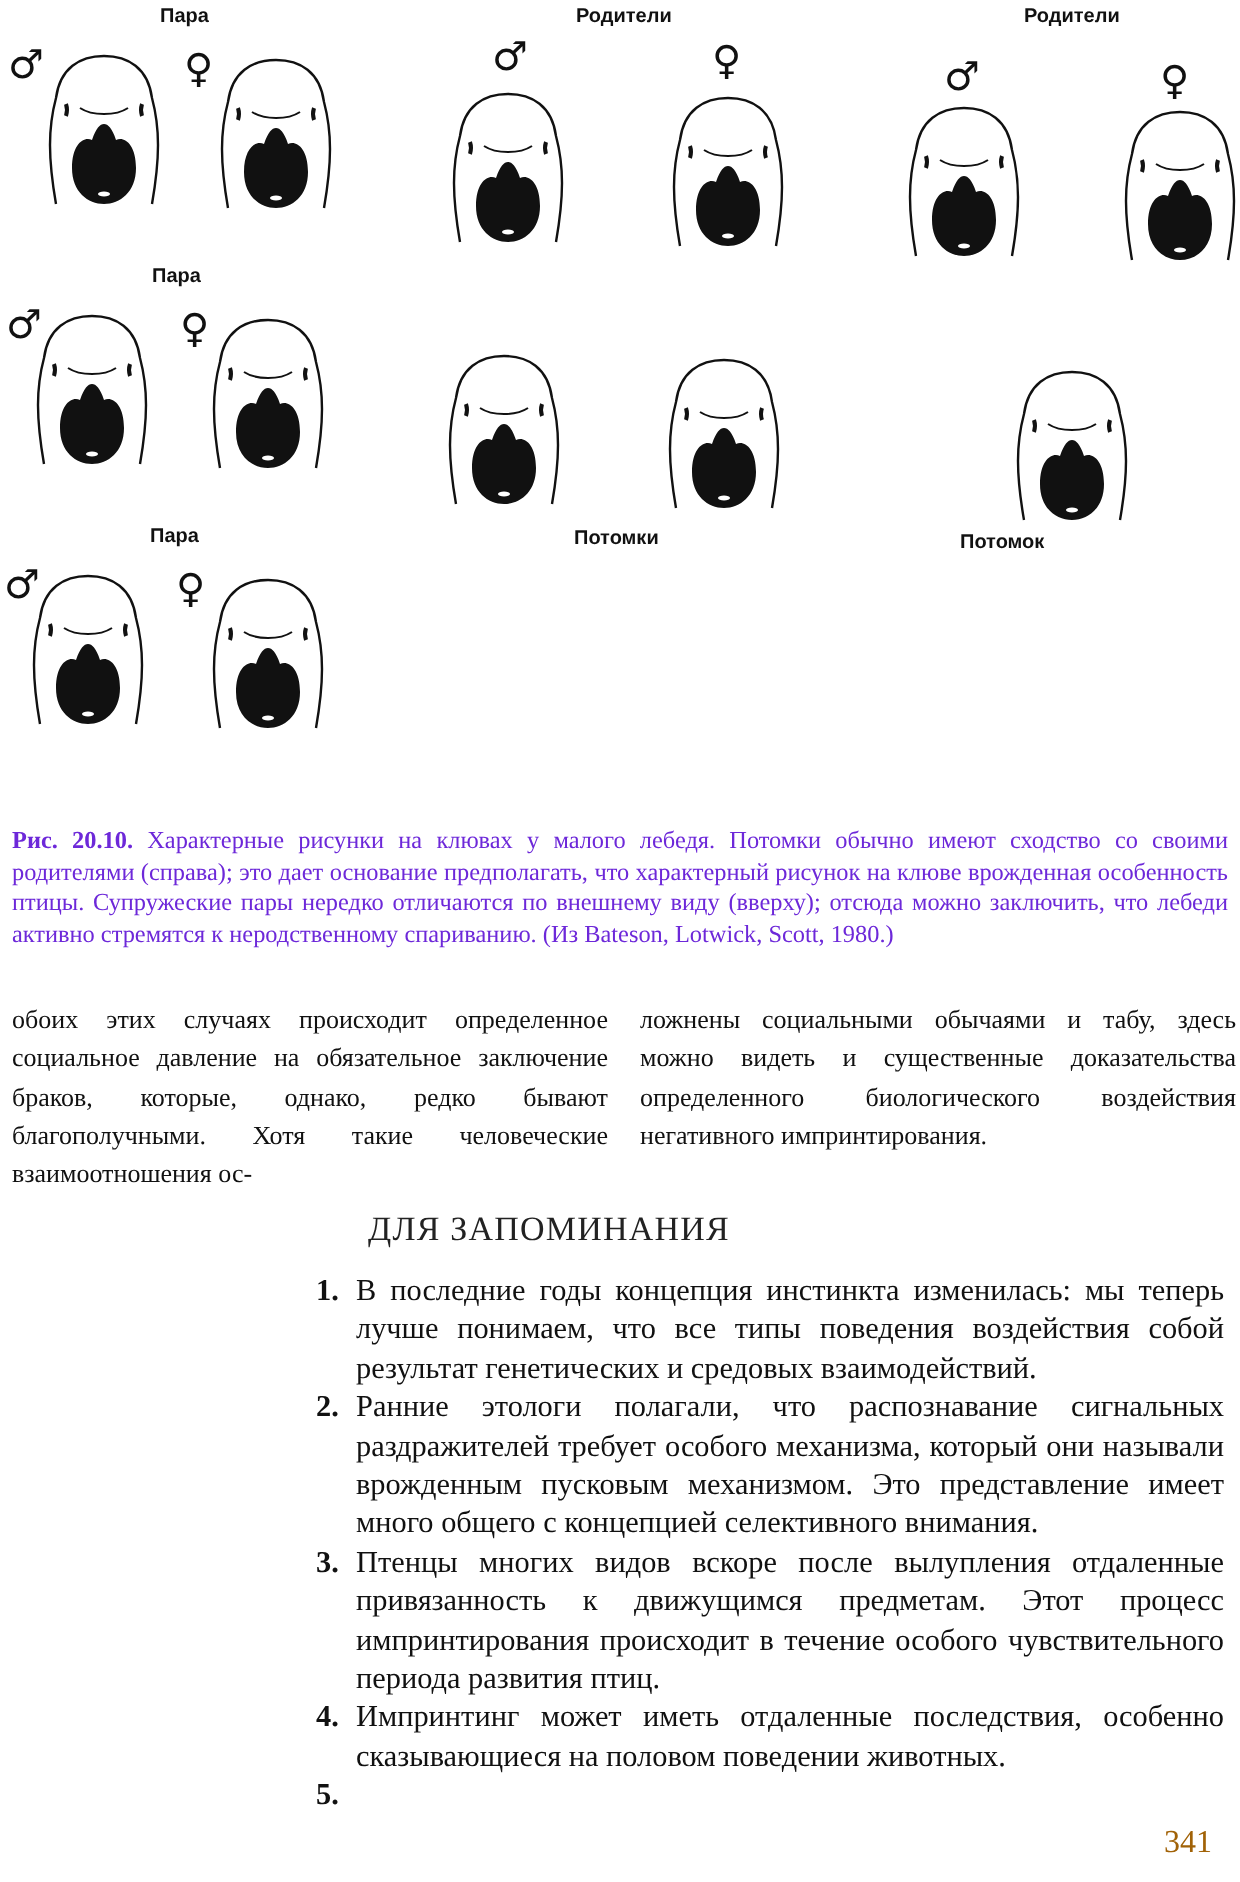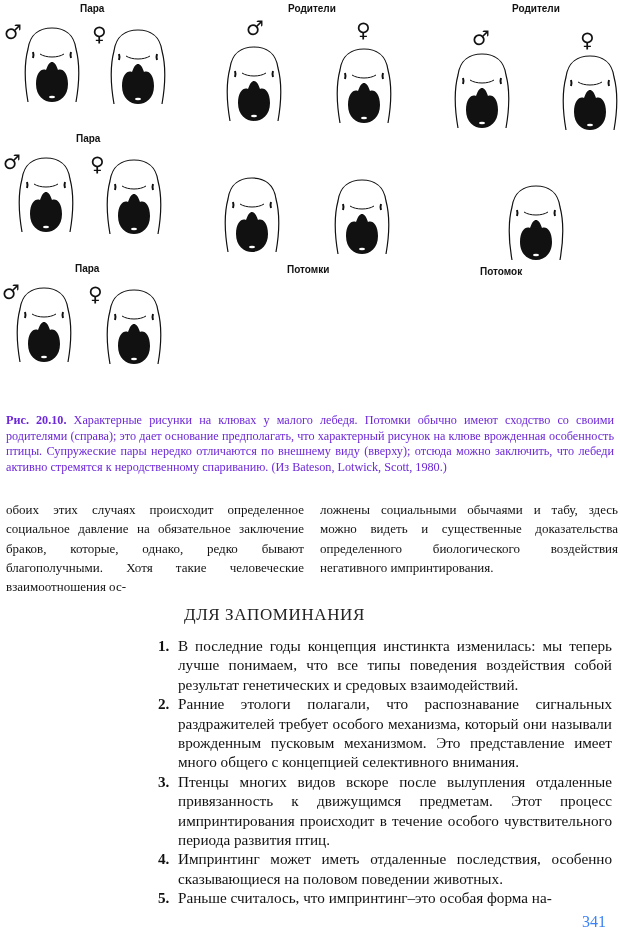--- a/index.html
+++ b/index.html
@@ -10,21 +10,21 @@
     .head { width: 60px; height: 80px; }
     .caption { left: 6px; top: 369px; width: 608px; font-size: 12.2px; line-height: 15.6px; text-align: justify; color: #6d28d9; margin-top: 44px; }
     .caption b { font-weight: bold; }
     .col { top: 500px; width: 298px; font-size: 13px; line-height: 19.3px; text-align: justify; }
     .col-left { left: 6px; }
     .col-right { left: 320px; }
     .section-title { left: 184px; top: 605px; font-size: 17px; letter-spacing: 0.6px; color: #222; }
     .list { left: 160px; top: 636px; width: 452px; font-size: 15.2px; line-height: 19.4px; }
     .item { position: relative; padding-left: 18px; text-align: justify; margin-bottom: 0; }
     .item .num { position: absolute; left: -2px; top: 0; font-weight: bold; }
-    .page-num { right: 14px; top: 913px; font-size: 16px; color: #3b82f6; }
+    .page-num { right: 14px; top: 913px; font-size: 16px; color: #a16207; }
   </style>
 </head>
 <body>
 
 <svg width="0" height="0" style="position:absolute">
   <defs>
     <symbol id="swan" viewBox="0 0 60 80">
       <path d="M6 78 C2 55 2 40 6 25 C8 10 18 4 30 4 C42 4 52 10 54 25 C58 40 58 55 54 78" fill="none" stroke="#111" stroke-width="1.2"></path>
       <path d="M11 28 q1 3 0 6" stroke="#111" stroke-width="2" fill="none"></path>
       <path d="M49 28 q-1 3 0 6" stroke="#111" stroke-width="2" fill="none"></path>
@@ -123,17 +123,16 @@
   <div class="item">
     <span class="num">3.</span>
     <span>Птенцы многих видов вскоре после вылупления отдаленные привязанность к движущимся предметам. Этот процесс импринтирования происходит в течение особого чувствительного периода развития птиц.</span>
   </div>
   <div class="item">
     <span class="num">4.</span>
     <span>Импринтинг может иметь отдаленные последствия, особенно сказывающиеся на половом поведении животных.</span>
   </div>
   <div class="item">
     <span class="num">5.</span>
-    <span>Раньше считалось, что импринтинг–это особая форма на-</span>
   </div>
 </div>
 
 <div class="abs page-num">341</div>
 
 </body></html>

